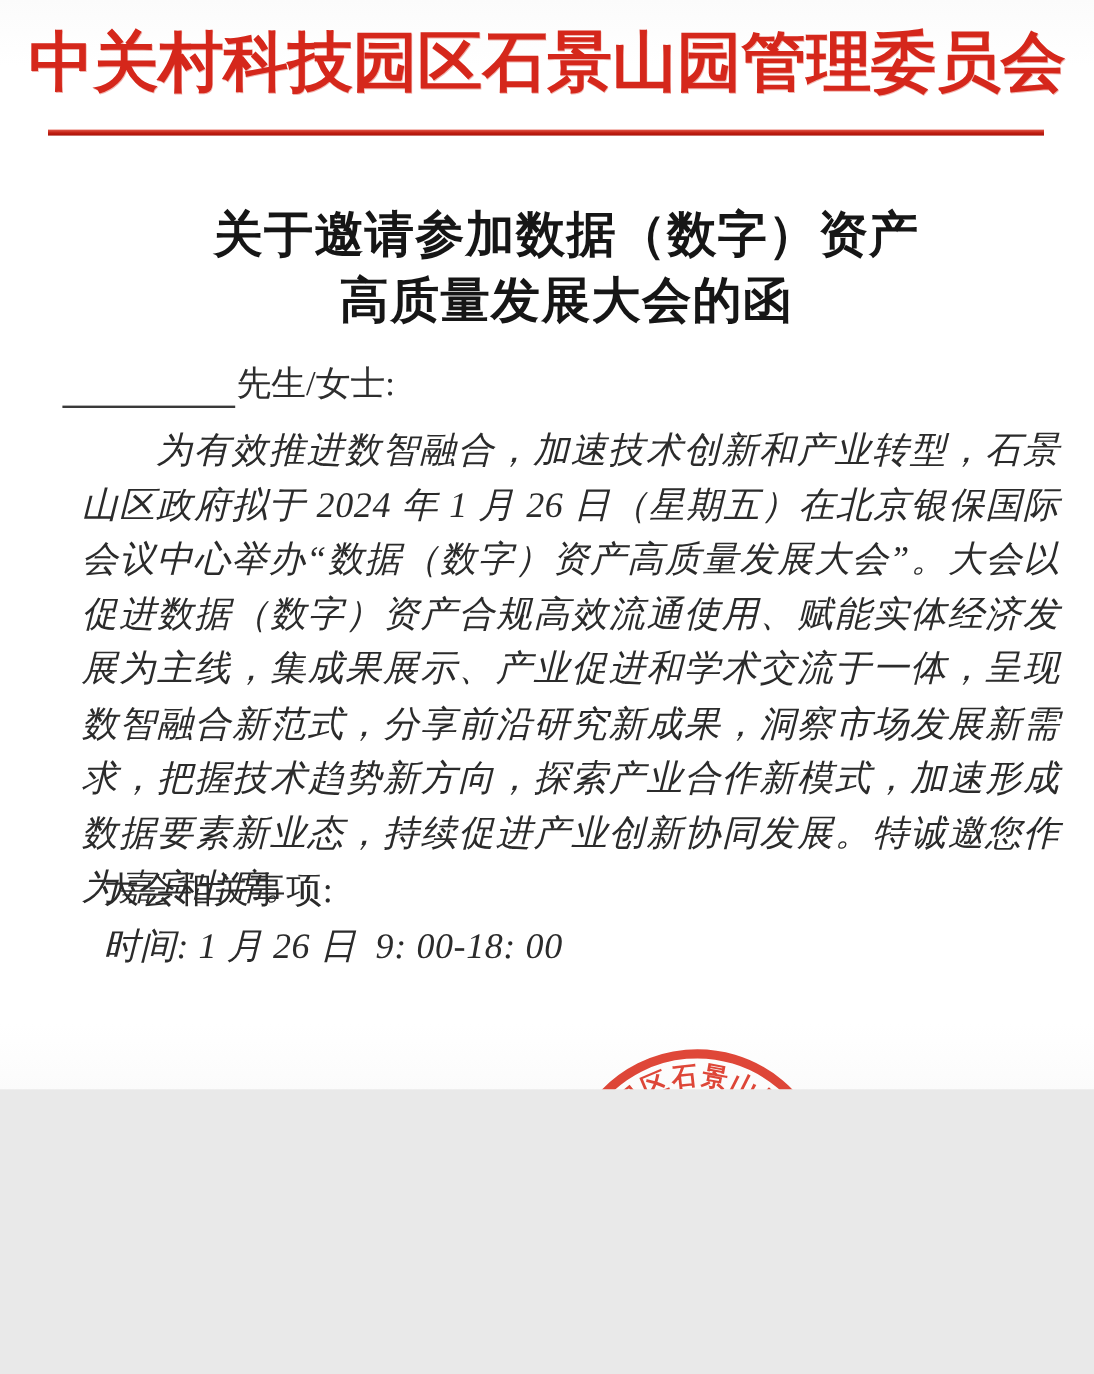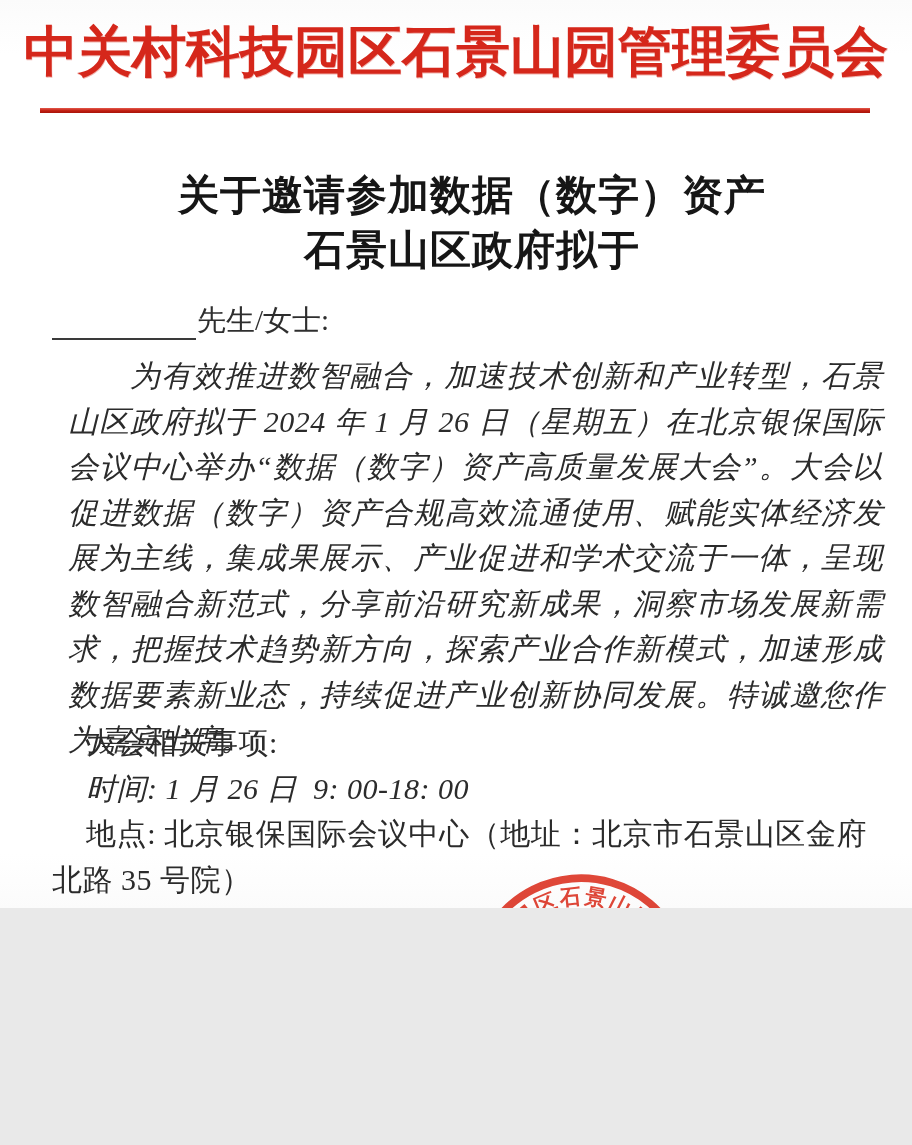--- a/index.html
+++ b/index.html
@@ -76,33 +76,32 @@
 <body>
 
 <div class="page">
 
   <h1 class="letterhead">中关村科技园区石景山园管理委员会</h1>
 
   <div class="red-rule"></div>
 
   <h2 class="doc-title">
     <span>关于邀请参加数据（数字）资产</span><br>
-    <span>石景山区政府拟于</span>
+    <span>高质量发展大会的函</span>
   </h2>
 
   <div class="salutation">
     <span class="blank-line"></span><span>先生/女士:</span>
   </div>
 
   <p class="body-para">为有效推进数智融合，加速技术创新和产业转型，石景山区政府拟于 2024 年 1 月 26 日（星期五）在北京银保国际会议中心举办“数据（数字）资产高质量发展大会”。大会以促进数据（数字）资产合规高效流通使用、赋能实体经济发展为主线，集成果展示、产业促进和学术交流于一体，呈现数智融合新范式，分享前沿研究新成果，洞察市场发展新需求，把握技术趋势新方向，探索产业合作新模式，加速形成数据要素新业态，持续促进产业创新协同发展。特诚邀您作为嘉宾出席。</p>
 
   <div class="details">
     <div class="detail-line">大会相关事项:</div>
     <div class="detail-line pre">时间: 1 月 26 日  9: 00-18: 00</div>
-    <div class="detail-line">地点: 北京银保国际会议中心（地址：北京市石景山区金府北路 35 号院）</div>
   </div>
 
   <div class="closing">
     <div>中关村科技园区石景山园管理委员会</div>
     <div class="date-line">2024 年 1 月 16 日</div>
   </div>
 
   <svg class="seal" viewBox="0 0 230 230" aria-hidden="true">
     <circle cx="115" cy="115" r="105" fill="none" stroke="#dd2d1c" stroke-width="7.5"></circle>
     <defs>

